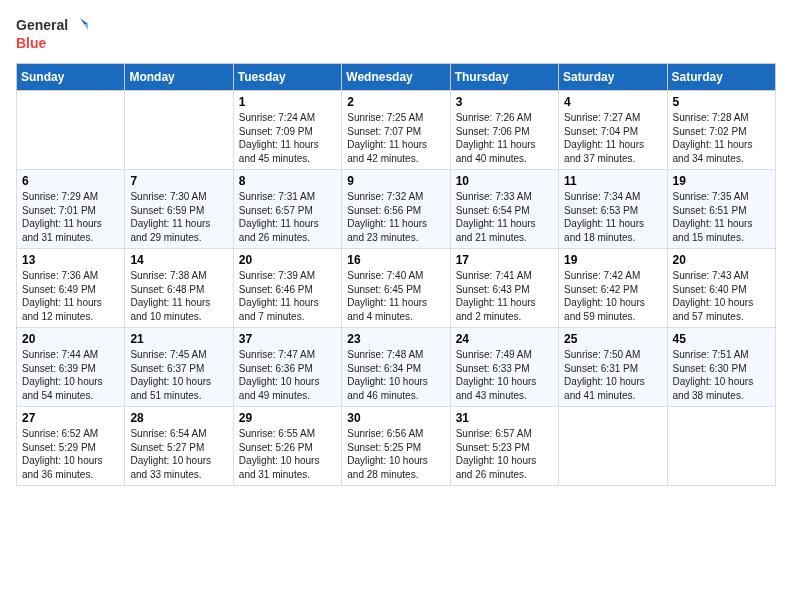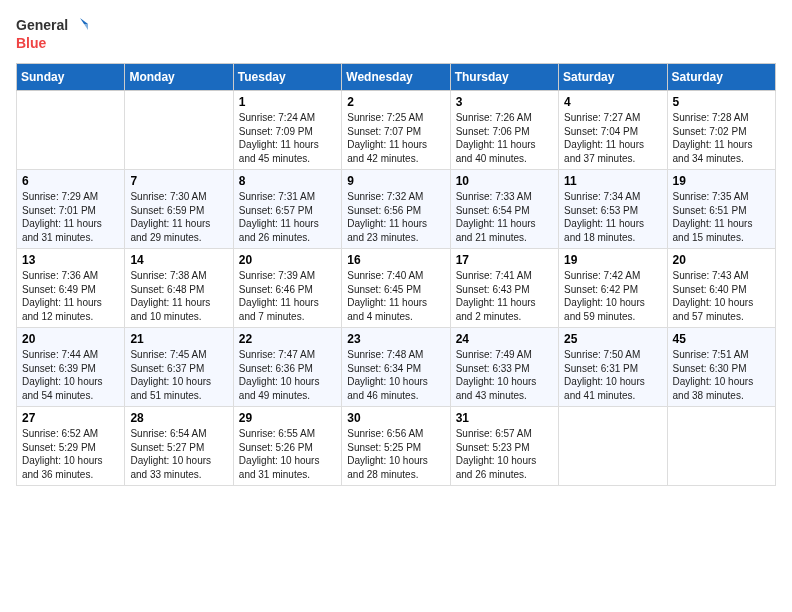--- a/index.html
+++ b/index.html
@@ -195,21 +195,21 @@
       <tr>
         <td>
           <span class="day-number">20</span>
           <div class="cell-info">Sunrise: 7:44 AM<br>Sunset: 6:39 PM<br>Daylight: 10 hours and 54 minutes.</div>
         </td>
         <td>
           <span class="day-number">21</span>
           <div class="cell-info">Sunrise: 7:45 AM<br>Sunset: 6:37 PM<br>Daylight: 10 hours and 51 minutes.</div>
         </td>
         <td>
-          <span class="day-number">22</span>
+          <span class="day-number">37</span>
           <div class="cell-info">Sunrise: 7:47 AM<br>Sunset: 6:36 PM<br>Daylight: 10 hours and 49 minutes.</div>
         </td>
         <td>
           <span class="day-number">23</span>
           <div class="cell-info">Sunrise: 7:48 AM<br>Sunset: 6:34 PM<br>Daylight: 10 hours and 46 minutes.</div>
         </td>
         <td>
           <span class="day-number">24</span>
           <div class="cell-info">Sunrise: 7:49 AM<br>Sunset: 6:33 PM<br>Daylight: 10 hours and 43 minutes.</div>
         </td>

